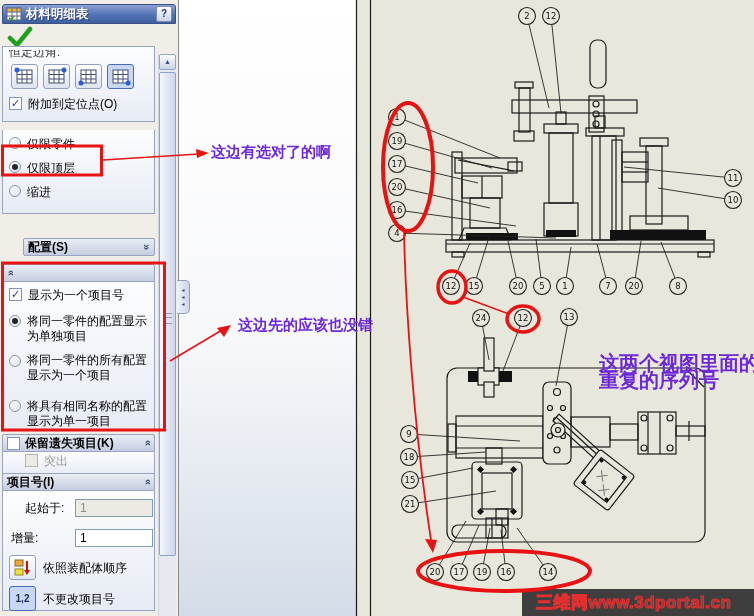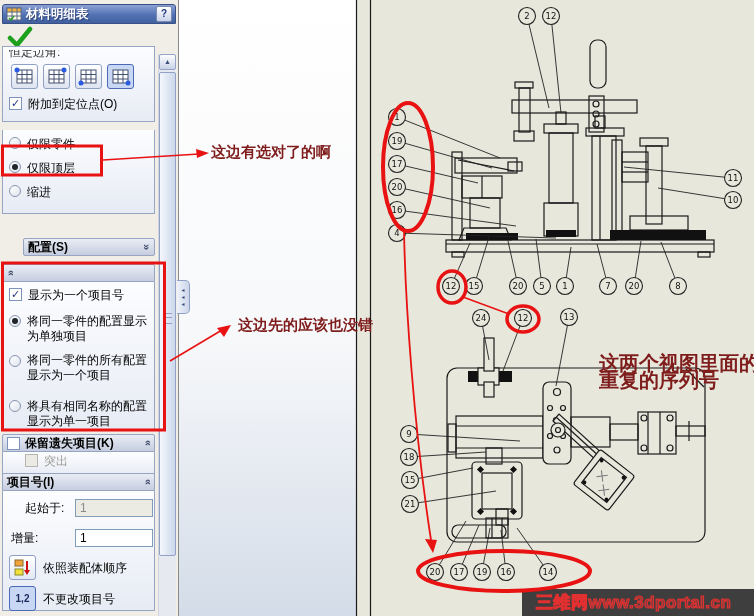--- a/index.html
+++ b/index.html
@@ -17,21 +17,21 @@
   .balloon{fill:#e8e7dc;stroke:#222;stroke-width:1.1px;}
   .btext{font:8.5px "DejaVu Sans",sans-serif;fill:#111;text-anchor:middle;}
   .watermark{position:absolute;left:522px;top:589px;width:232px;height:27px;z-index:3;
              background:#3e3e3e;line-height:27px;padding-left:14px;box-sizing:border-box;
              font-size:17px;font-weight:bold;letter-spacing:0.5px;
              color:rgba(255,70,70,0.30);-webkit-text-stroke:1.2px #e23030;white-space:nowrap;}
   
   svg.redov{position:absolute;left:0;top:0;width:754px;height:616px;z-index:20;pointer-events:none;}
   .redov .rl{stroke:#e81212;fill:none;}
   .redov .rf{fill:#e81212;stroke:none;}
-  .note{position:absolute;z-index:21;color:#7f1d1d;font-weight:bold;white-space:nowrap;}
+  .note{position:absolute;z-index:21;color:#6d28d9;font-weight:bold;white-space:nowrap;}
   .note1{left:211px;top:143px;font-size:15px;}
   .note2{left:238px;top:316px;font-size:15px;}
   .note3{left:599px;top:311px;font-size:20px;line-height:17px;margin-top:44px;}
   
   .pm{position:absolute;left:0;top:0;width:179px;height:616px;z-index:10;background:#f0eee7;
       border-right:1px solid #8a8a8a;box-sizing:border-box;font-size:12px;color:#000;}
   .titlebar{position:absolute;left:2px;top:4px;width:174px;height:20px;border-radius:3px 3px 0 0;
       background:linear-gradient(180deg,#8ca1d4 0%,#5272b4 55%,#40609f 100%);
       display:flex;align-items:center;padding:0 3px;box-sizing:border-box;border:1px solid #3a4f86;}
   .titlebar .t{flex:1;color:#fff;font-weight:bold;font-size:12.5px;margin-left:4px;

